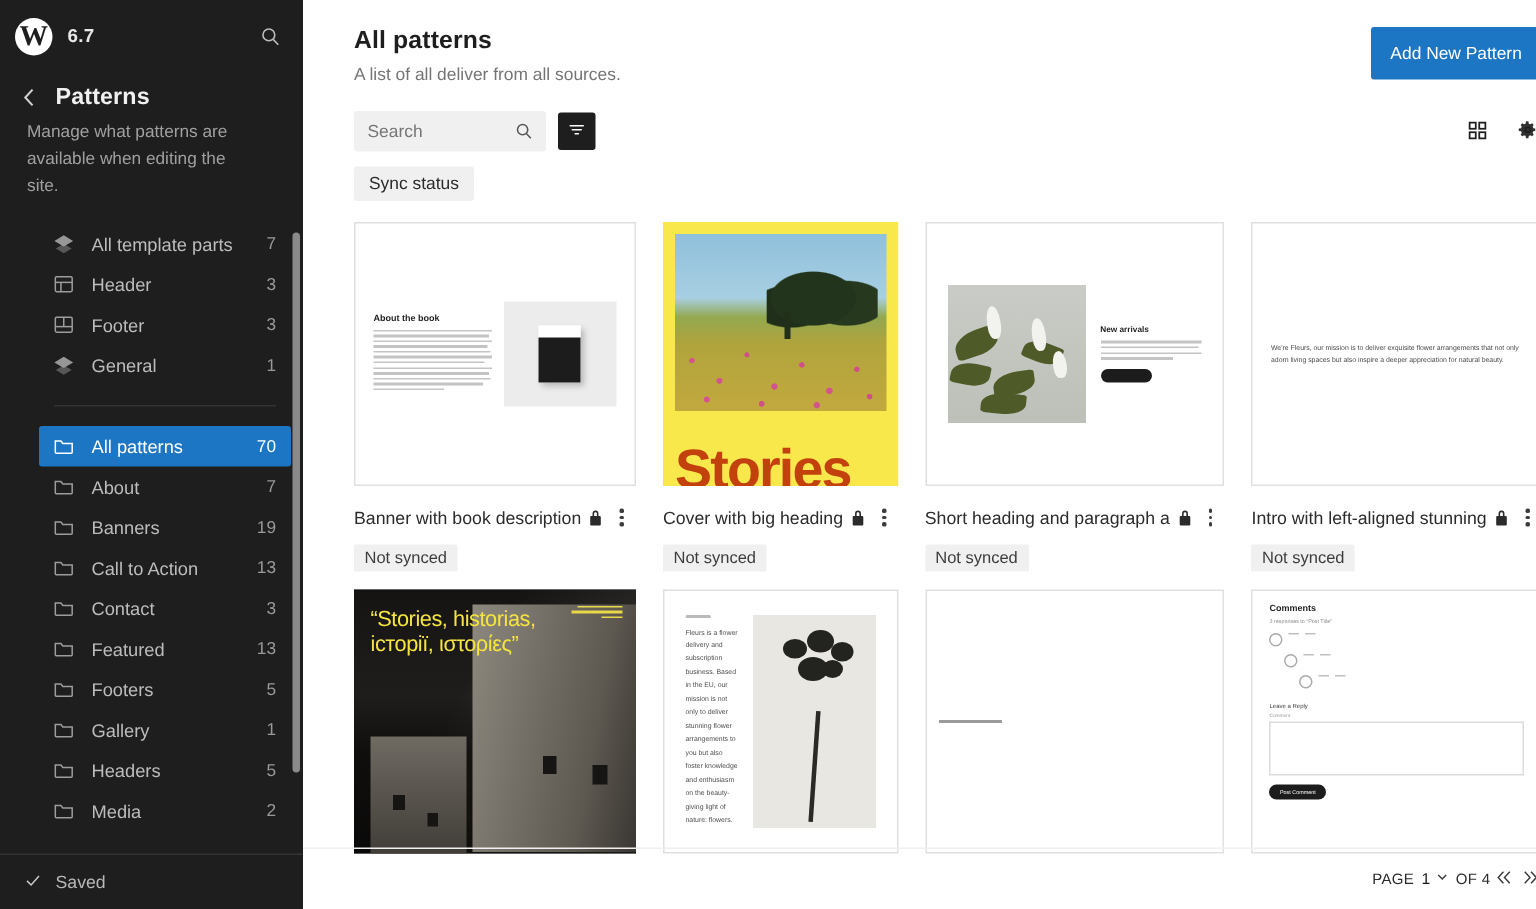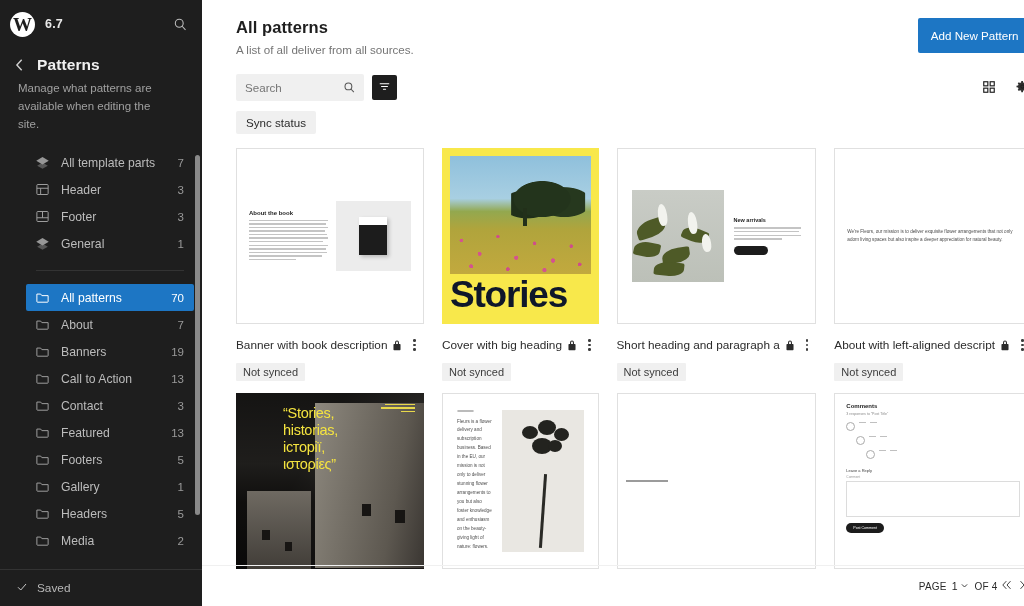--- a/index.html
+++ b/index.html
@@ -189,22 +189,22 @@
       radial-gradient(circle at 47% 66%, #d4558c 0 1.9px, transparent 2.3px),
       radial-gradient(circle at 60% 36%, #cf4f88 0 1.6px, transparent 2px),
       radial-gradient(circle at 73% 72%, #d4558c 0 2px, transparent 2.4px),
       radial-gradient(circle at 86% 42%, #cf4f88 0 1.6px, transparent 2px),
       radial-gradient(circle at 15% 84%, #d4558c 0 1.8px, transparent 2.2px),
       radial-gradient(circle at 41% 90%, #cf4f88 0 1.7px, transparent 2.1px),
       radial-gradient(circle at 67% 92%, #d4558c 0 1.9px, transparent 2.3px),
       radial-gradient(circle at 92% 80%, #cf4f88 0 1.7px, transparent 2.1px);
   }
   .c2-title {
-    font-size: 37px; font-weight: 700; color: #0f172a;
-    letter-spacing: -1.2px; line-height: 1.05; margin-top: 2px;
+    font-size: 37px; font-weight: 700; color: #c2410c;
+    letter-spacing: -1.2px; line-height: 1.05; margin-top: 20px;
     font-family: "Liberation Sans", sans-serif;
   }
 
   
   .c3 { display: flex; align-items: center; gap: 10px; padding: 0 14px; }
   .c3-img {
     flex: 0 0 92px; height: 92px; position: relative; overflow: hidden;
     background: linear-gradient(#c9ccc6, #bcc0b8);
   }
   .c3-leaf { position: absolute; background: #4e5a27; border-radius: 60% 10% 55% 12%; }
@@ -226,21 +226,20 @@
       linear-gradient(#4a4743 0%, #6e6a63 40%, #37332f 62%, #242120 100%);
   }
   .c5-wall { position: absolute; right: 0; top: 6%; width: 58%; height: 94%; background: linear-gradient(100deg,#8d887e,#5d5850 70%,#3a3632); }
   .c5-wall2 { position: absolute; left: 6%; bottom: 0; width: 34%; height: 44%; background: linear-gradient(#6f6a62,#413d38); }
   .c5-win { position: absolute; background: #171513; }
   .c5-quote {
     position: absolute; left: 11px; top: 12px; right: 30%;
     font-size: 14.5px; line-height: 1.18; color: #f5e43f;
     font-weight: 400; letter-spacing: -.3px;
     font-family: "Liberation Sans", sans-serif;
-    margin-left: 36px;
   }
   .c5-cite { position: absolute; right: 9px; top: 11px; width: 40px; text-align: right; }
   .c5-cite i { display: block; height: 1.6px; background: #e8d84a; margin-bottom: 2px; margin-left: auto; }
 
   
   .c6 { display: flex; gap: 9px; padding: 16px 14px; }
   .c6-l { flex: 1; display: flex; flex-direction: column; }
   .c6-pill { width: 17px; height: 6px; border: .7px solid #bbb; border-radius: 4px; margin-bottom: 6px; }
   .c6-p { font-size: 4.6px; line-height: 1.95; color: #4f4f4f; }
   .c6-red {
@@ -666,21 +665,21 @@
           <span class="badge">Not synced</span>
         </div>
 
         <div class="card">
           <div class="thumb">
             <div class="tn-inner c4">
               <div class="c4-p">We're Fleurs, our mission is to deliver exquisite flower arrangements that not only adorn living spaces but also inspire a deeper appreciation for natural beauty.</div>
             </div>
           </div>
           <div class="card-meta">
-            <span class="card-title">About with left-aligned descript</span>
+            <span class="card-title">Intro with left-aligned stunning</span>
             <span class="lock-ico">
               <svg width="10" height="12" viewBox="0 0 14 17" fill="#2b2b2b">
                   <rect x="2" y="7" width="10" height="9" rx="1"></rect>
                   <path d="M4.2 7V4.8a2.8 2.8 0 0 1 5.6 0V7H8.3V4.8a1.3 1.3 0 0 0-2.6 0V7z"></path>
                 </svg>
             </span>
             <span class="kebab">
                 <i></i>
                 <i></i>
                 <i></i>

